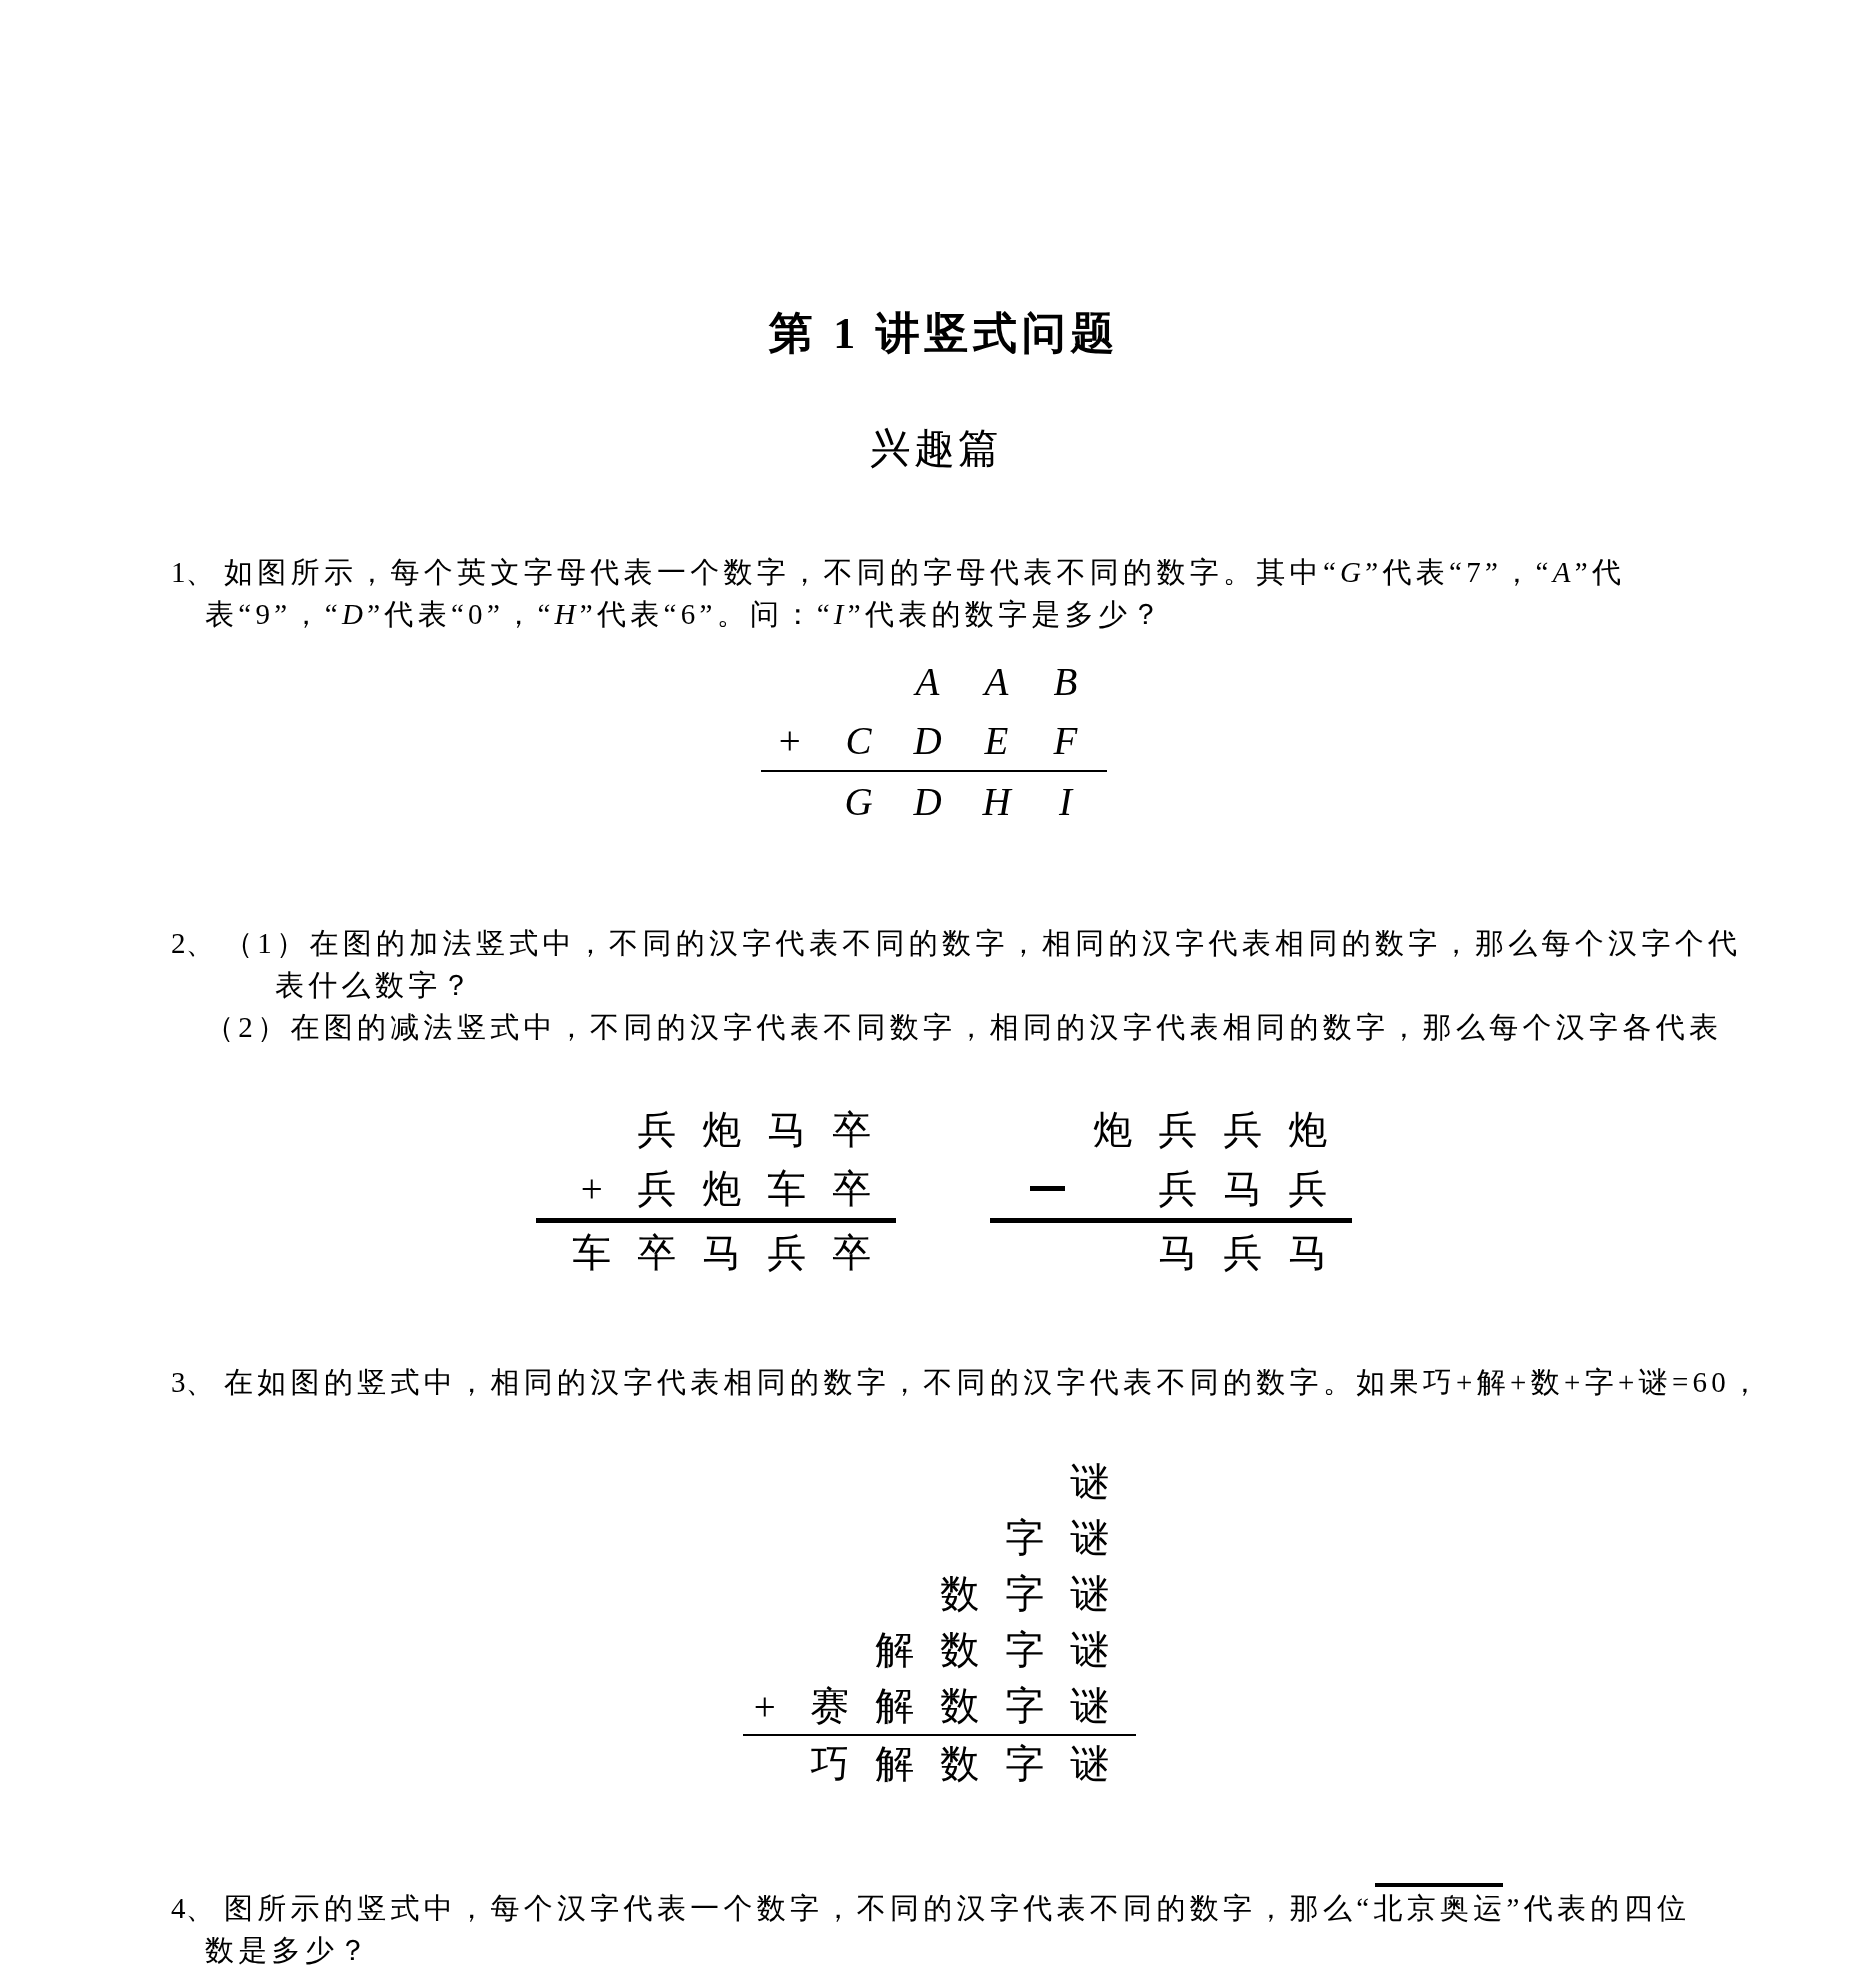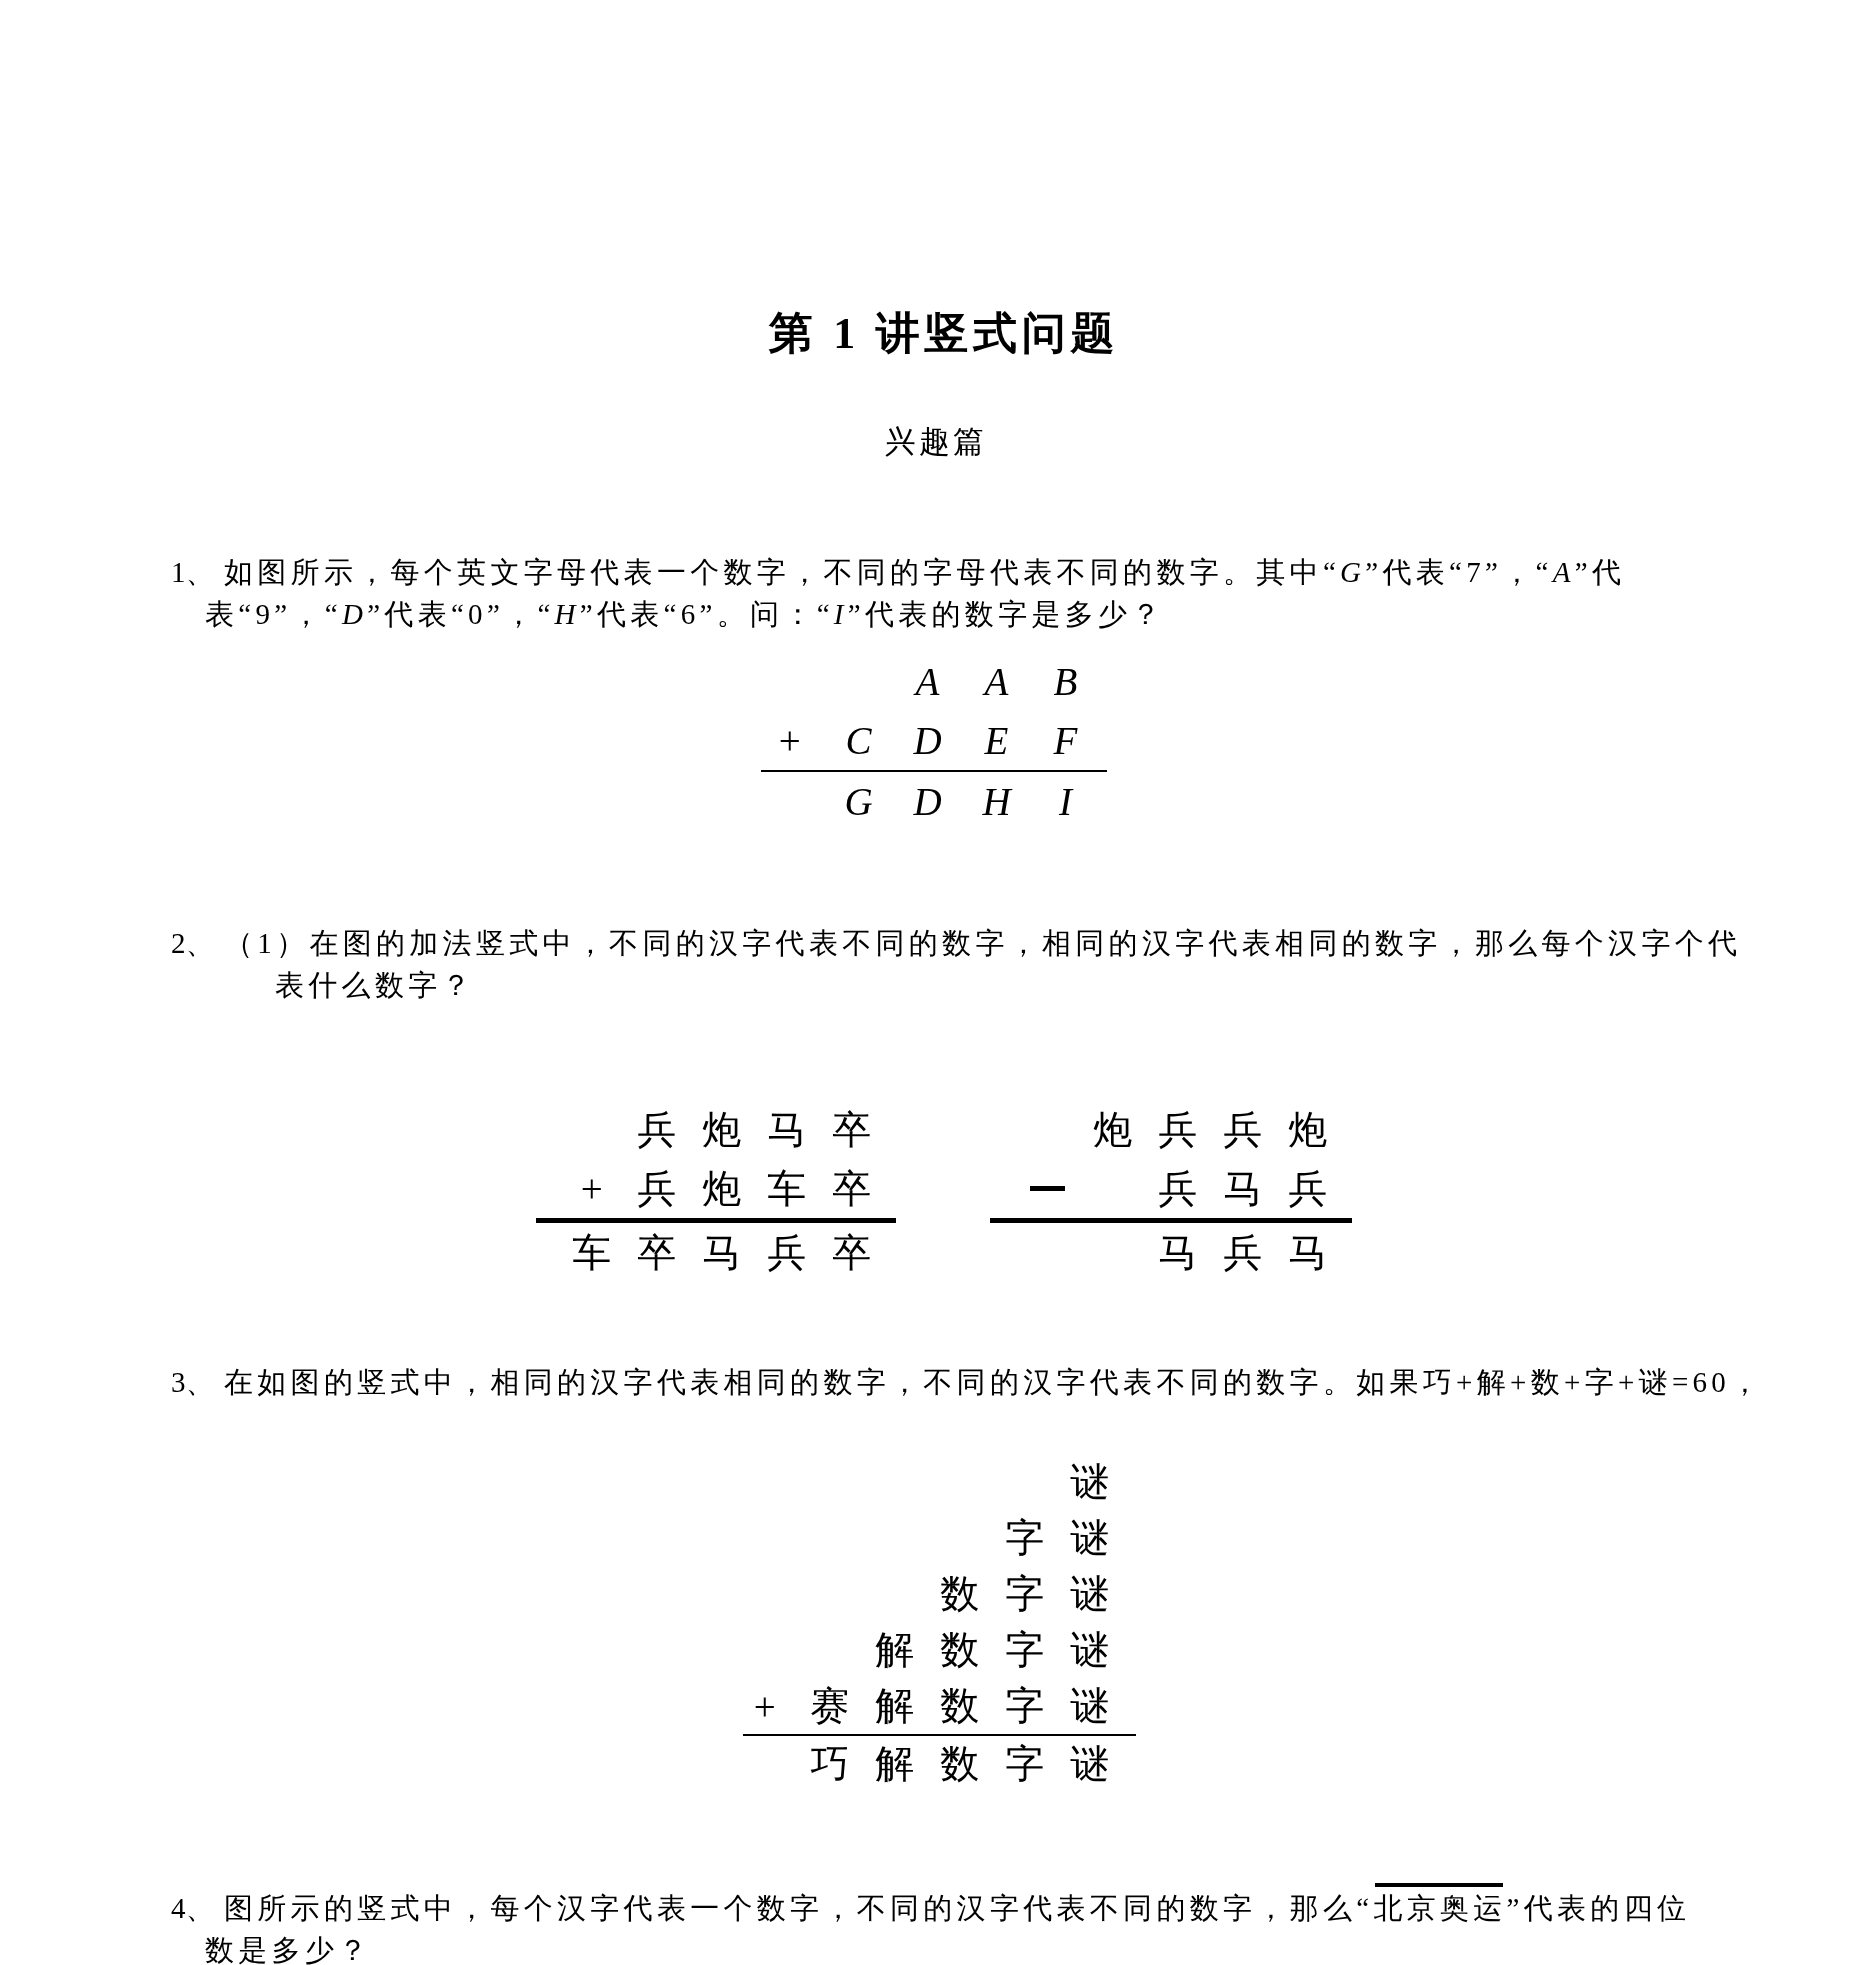--- a/index.html
+++ b/index.html
@@ -14,21 +14,21 @@
   
   .title{
     position:absolute;top:296px;left:0;width:100%;
     margin:8px;text-align:center;
     font-size:44px;font-weight:bold;letter-spacing:4.7px;
     white-space:nowrap;
   }
   .subtitle{
     position:absolute;top:421px;left:0;width:100%;
     margin:0;text-align:center;
-    font-size:31px;font-weight:normal;letter-spacing:3.1px;
+    font-size:41px;font-weight:normal;letter-spacing:3.1px;
     white-space:nowrap;
   }
   
   .ptext{
     position:absolute;left:171px;
     font-size:29px;line-height:42px;letter-spacing:4.3px;
     white-space:nowrap;
   }
   #p1-text{top:551px}
   #p2-text{top:922px}
@@ -102,20 +102,21 @@
         <span class="fcell">G</span>
         <span class="fcell">D</span>
         <span class="fcell">H</span>
         <span class="fcell">I</span>
       </div>
     </div>
 
   <div class="ptext" id="p2-text">
       <div class="line ind-0"><span class="num">2、</span><span>（1）在图的加法竖式中，不同的汉字代表不同的数字，相同的汉字代表相同的数字，那么每个汉字个代</span></div>
       <div class="line ind-2"><span>表什么数字？</span></div>
+      <div class="line ind-1"><span>（2）在图的减法竖式中，不同的汉字代表不同数字，相同的汉字代表相同的数字，那么每个汉字各代表</span></div>
     </div>
   <div class="fig fig-p2a">
       <div class="frow">
         <span class="fcell">兵</span>
         <span class="fcell">炮</span>
         <span class="fcell">马</span>
         <span class="fcell">卒</span>
       </div>
       <div class="frow">
         <span class="fcell">+</span>

